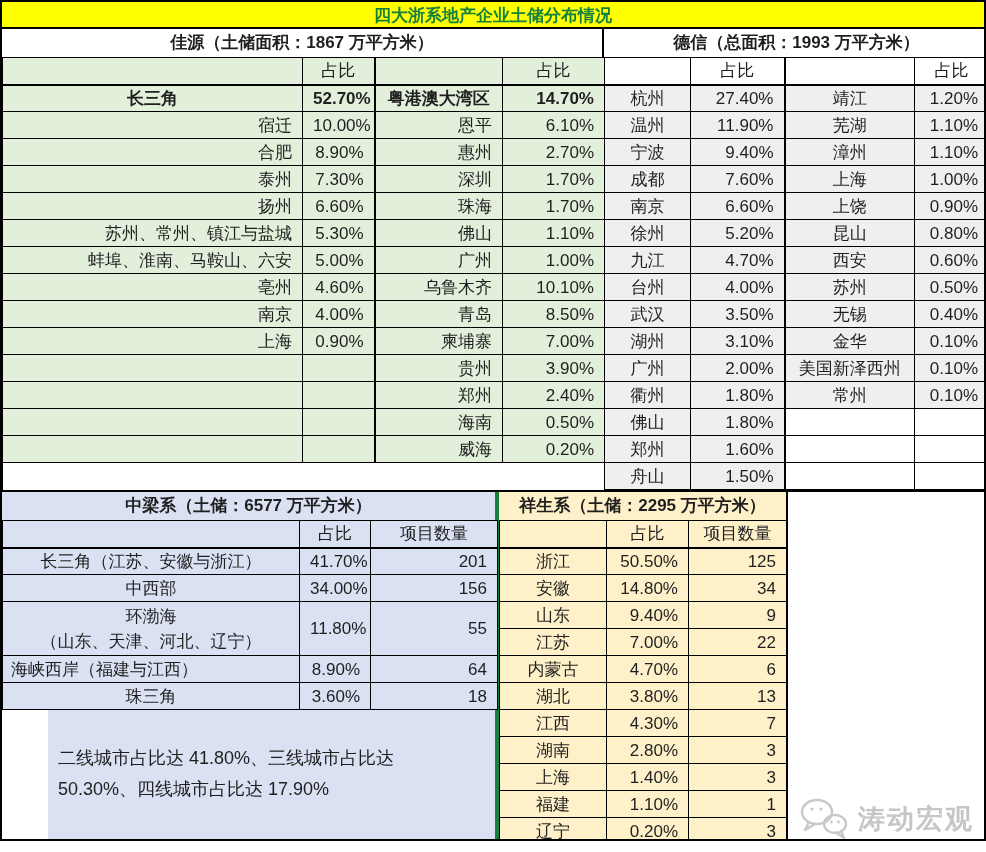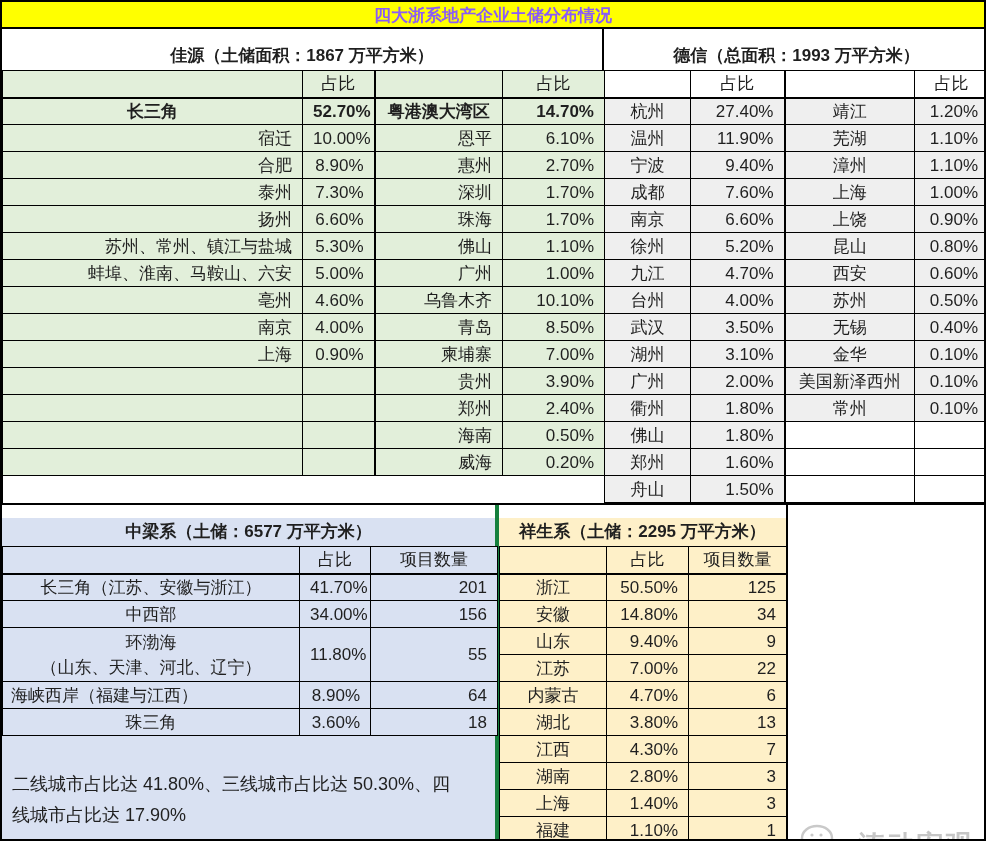--- a/index.html
+++ b/index.html
@@ -1,50 +1,50 @@
 <!DOCTYPE html>
 <html><head>
 <meta charset="utf-8">
 <style>
   * { box-sizing: border-box; margin: 0; padding: 0; }
   html,body { width: 986px; height: 852px; background: #ffffff;
     font-family: "Liberation Sans", "DejaVu Sans", sans-serif; color: #1f1f1f; }
   .sheet { position: absolute; top: 0; left: 0; width: 986px; height: 841px;
     border: 2px solid #000; background: #fff; overflow: hidden; }
-  .title { height: 27px; line-height: 27px; background: #FFFF00; color: #8b5cf6;
+  .title { height: 27px; line-height: 27px; background: #FFFF00; color: #15803d;
     font-weight: bold; font-size: 17px; text-align: center; border-bottom: 2px solid #000; }
   .half { display: flex; }
   .half-bottom { border-top: 2px solid #000; }
   .sec-jy { width: 602px; border-right: 2px solid #000; }
   .sec-dx { flex: 1; }
   .sec-zl { width: 497px; border-right: 4px solid #15803d; }
   .sec-xs { width: 289px; border-right: 2px solid #000; }
   .corner { flex: 1; position: relative; background: #fff; }
-  .hdr { height: 28px; line-height: 28px; text-align: center; font-weight: bold; font-size: 17px; margin-top: 13px; }
+  .hdr { height: 28px; line-height: 28px; text-align: center; font-weight: bold; font-size: 17px; }
   .sec-zl .hdr { background: #D9E1F2; }
   .sec-xs .hdr { background: #FEF0C8; }
   table { border-collapse: collapse; table-layout: fixed; width: 100%; }
   td { border: 1px solid #000; font-size: 17px; line-height: 25px; height: 27px;
     padding: 0 10px; overflow: hidden; white-space: pre-line; }
   tr { height: 27px; }
   .colhdr td { font-weight: normal; text-align: center; border-bottom-width: 2px; }
   .sec-jy td { background: #E2EFDA; }
   .sec-dx td { background: #EFEFEF; }
   .sec-dx .colhdr td { background: #ffffff; }
   .sec-zl td { background: #D9E1F2; }
   .sec-xs td { background: #FEF0C8; }
   td.r { text-align: right; }
   td.c { text-align: center; }
   td.l { text-align: left; padding-left: 8px; }
   td.b { font-weight: bold; }
   td.bl2 { border-left-width: 2px; }
   td.wh { background: #ffffff; }
   tr.filler td { background: #ffffff; border-bottom-width: 0; }
   .note { height: 133px; background: #D9E1F2; display: flex; align-items: center;
-    font-size: 18px; line-height: 31px; padding: 0 30px 6px 10px; }
+    font-size: 18px; line-height: 31px; padding: 0 30px 6px 10px; margin-left: 46px; }
   .wm { position: absolute; right: 10px; bottom: 4px; display: flex; align-items: center;
     gap: 8px; color: #c6c6c6; font-size: 27px; font-weight: bold; letter-spacing: 2px; }
 </style>
 </head>
 <body>
 
 <div class="sheet">
 
   <div class="title">四大浙系地产企业土储分布情况</div>
 

